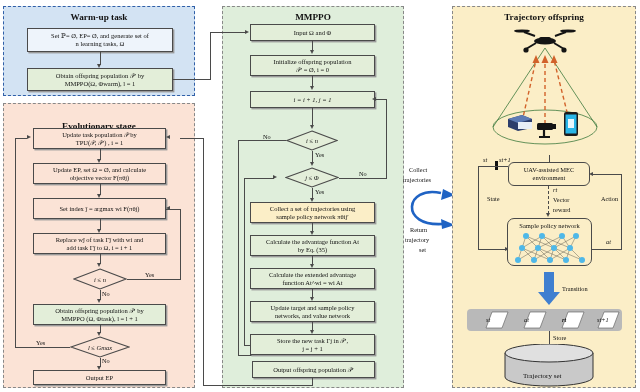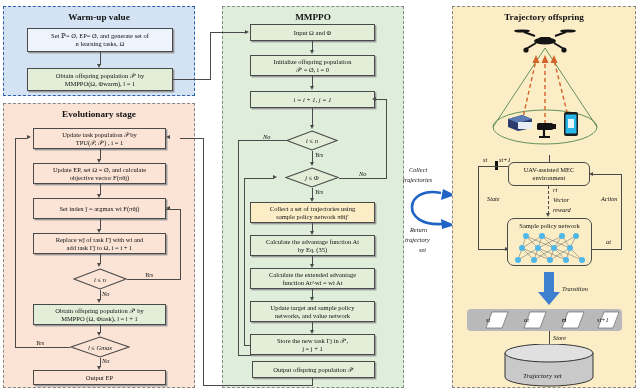--- a/index.html
+++ b/index.html
@@ -7,46 +7,46 @@
        font-family:"Liberation Serif","DejaVu Serif",serif;color:#111;}
   .panel{position:absolute;box-sizing:border-box;}
   .panel-title{position:absolute;left:0;right:0;text-align:center;font-weight:bold;font-size:9.2px;}
   .box{position:absolute;box-sizing:border-box;border:1.1px solid #4a4a4a;
        display:flex;align-items:center;justify-content:center;text-align:center;
        line-height:1.18;font-size:6.5px;padding:1px 2px;}
   .box.sh{box-shadow:1.4px 1.4px 0 #9a9a9a;}
   .diamond{position:absolute;box-sizing:border-box;}
   .dlabel{position:absolute;inset:0;display:flex;align-items:center;justify-content:center;
        font-size:6.5px;font-style:italic;z-index:2;}
-  .lbl{position:absolute;font-size:6.3px;white-space:nowrap;font-style:italic;}
+  .lbl{position:absolute;font-size:6.3px;white-space:nowrap;}
   .ln{position:absolute;background:#4a4a4a;}
   .arw{position:absolute;width:0;height:0;}
   .arw-d{border-left:2.6px solid transparent;border-right:2.6px solid transparent;border-top:4px solid #4a4a4a;}
   .arw-r{border-top:2.6px solid transparent;border-bottom:2.6px solid transparent;border-left:4px solid #4a4a4a;}
   .arw-l{border-top:2.6px solid transparent;border-bottom:2.6px solid transparent;border-right:4px solid #4a4a4a;}
   .mi{font-style:italic;}
   .bold{font-weight:bold;}
 </style>
 </head>
 <body>
 
 <div class="panel" style="left:3px;top:6px;width:192px;height:90px;background:#d3e3f3;border:1.3px dashed #2f5fa8;">
-  <div class="panel-title" style="top:5px;">Warm-up value</div>
+  <div class="panel-title" style="top:5px;">Warm-up task</div>
 </div>
 <div class="box sh" style="left:27px;top:28px;width:146px;height:24px;background:#eef4fb;">
   <span><span>Set ℙ= Ø, EP= Ø, and generate set of</span><br><span>n learning tasks, Ω</span></span>
 </div>
 <div class="ln" style="left:99.5px;top:52px;width:1.1px;height:13px;"></div>
 <div class="arw arw-d" style="left:97px;top:64px;"></div>
 <div class="box sh" style="left:27px;top:68px;width:146px;height:23px;background:#e3eed9;">
   <span><span>Obtain offspring population 𝒫′ by</span><br><span>MMPPO(Ω, Φwarm), l = 1</span></span>
 </div>
 
 <div class="panel" style="left:3px;top:103px;width:192px;height:285px;background:#fbe3d6;border:1.3px dashed #888;">
-  <div class="panel-title" style="top:5px;">Evolutionary stage</div>
+  <div class="panel-title" style="top:17px;">Evolutionary stage</div>
 </div>
 <div class="box sh" style="left:33px;top:128px;width:133px;height:21px;background:#fbe3d6;">
   <span><span>Update task population 𝒫 by</span><br><span>TPU(𝒫, 𝒫′) , i = 1</span></span>
 </div>
 <div class="ln" style="left:99.5px;top:149px;width:1.1px;height:11px;"></div>
 <div class="arw arw-d" style="left:97px;top:159px;"></div>
 <div class="box sh" style="left:33px;top:163px;width:133px;height:21px;background:#fbe3d6;">
   <span><span>Update EP, set Ω = Ø, and calculate</span><br><span>objective vector F(πθj)</span></span>
 </div>
 <div class="ln" style="left:99.5px;top:184px;width:1.1px;height:11px;"></div>

